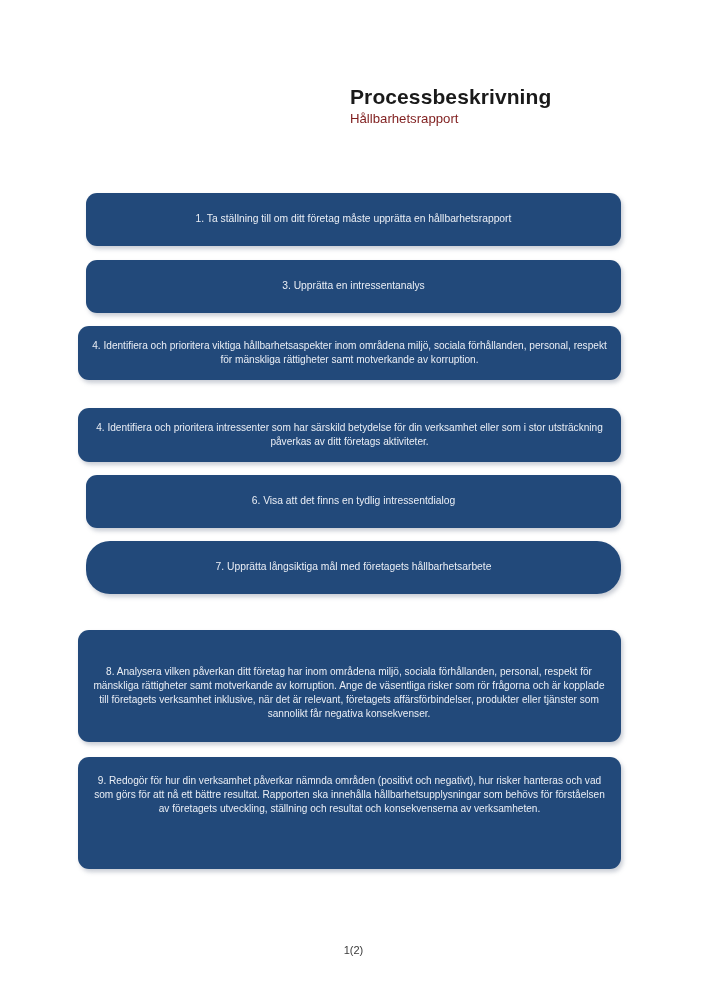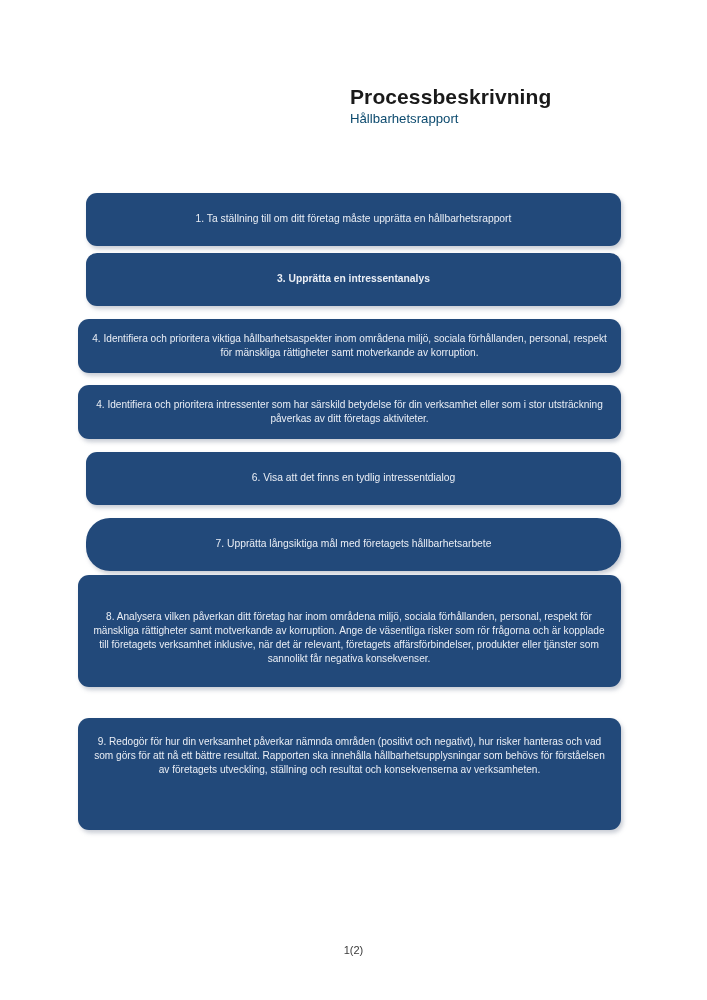--- a/index.html
+++ b/index.html
@@ -33,21 +33,21 @@
     font-size: 21px;
     font-weight: bold;
     color: #1a1a1a;
     letter-spacing: 0.1px;
     line-height: 1.2;
     margin: 0;
   }
   .doc-subtitle {
     font-size: 13.2px;
     font-weight: normal;
-    color: #0c4a6e;
+    color: #7f1d1d;
     line-height: 1.25;
     margin: 2px 0 0 0;
   }
 
   
   .flow {
     position: absolute;
     left: 0;
     top: 193px;
     width: 707px;
@@ -101,28 +101,28 @@
     align-items: flex-start;
     padding-top: 35px;
   }
   .step.tall.t9 {
     align-items: flex-start;
     padding-top: 17px;
     justify-content: flex-end;
   }
 
   
-  .gap-1 { margin-bottom: 7px; }
+  .gap-1 { margin-bottom: 14px; }
   .gap-2 { margin-bottom: 14px; }
-  .gap-3 { margin-bottom: 13px; font-weight: bold; }
-  .gap-4 { margin-bottom: 12px; }
+  .gap-3 { margin-bottom: 13px; }
+  .gap-4 { margin-bottom: 28px; }
   .gap-5 { margin-bottom: 13px; }
   .gap-6 { margin-bottom: 13px; }
-  .gap-7 { margin-bottom: 4px; border-radius: 24px; }
-  .gap-8 { margin-bottom: 31px; padding-left: 13px; }
+  .gap-7 { margin-bottom: 36px; border-radius: 24px; }
+  .gap-8 { margin-bottom: 15px; padding-left: 13px; }
 
   
   .footer {
     position: absolute;
     left: 0;
     top: 940px;
     width: 707px;
     text-align: center;
   }
   .page-number {

